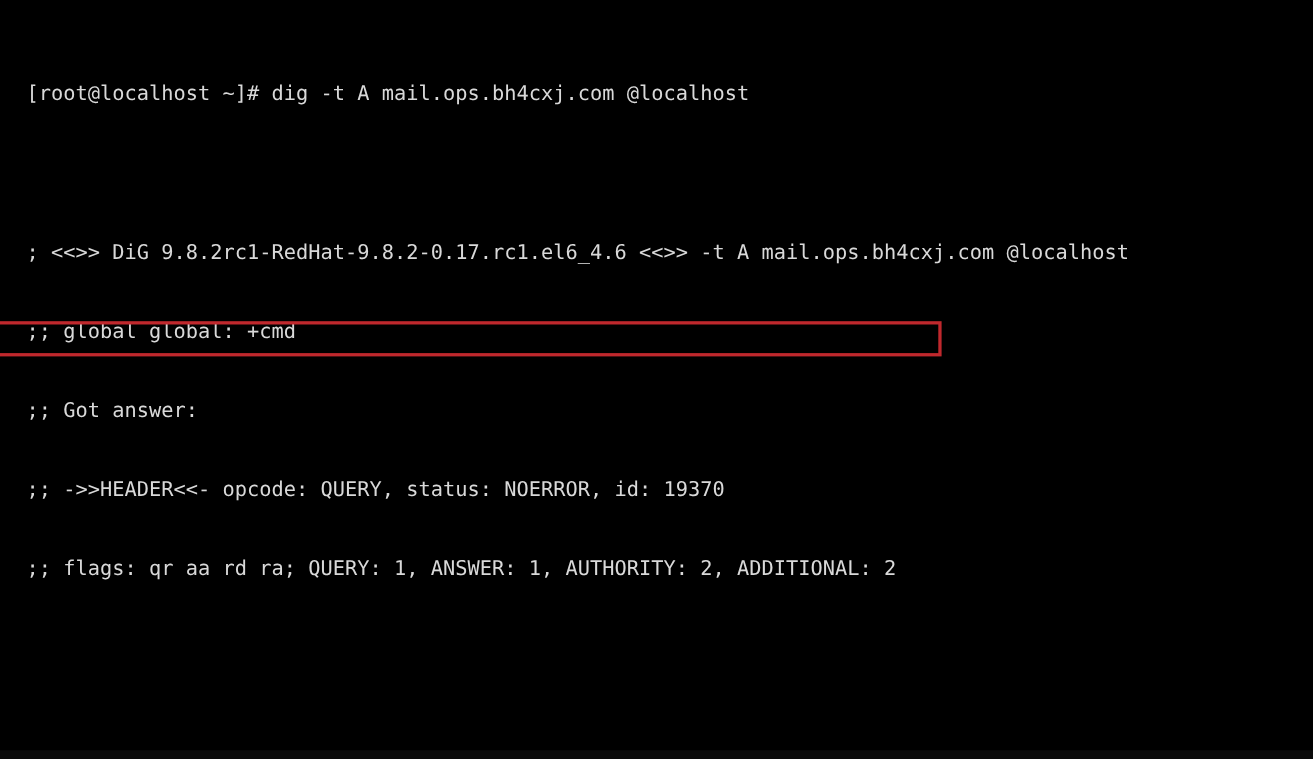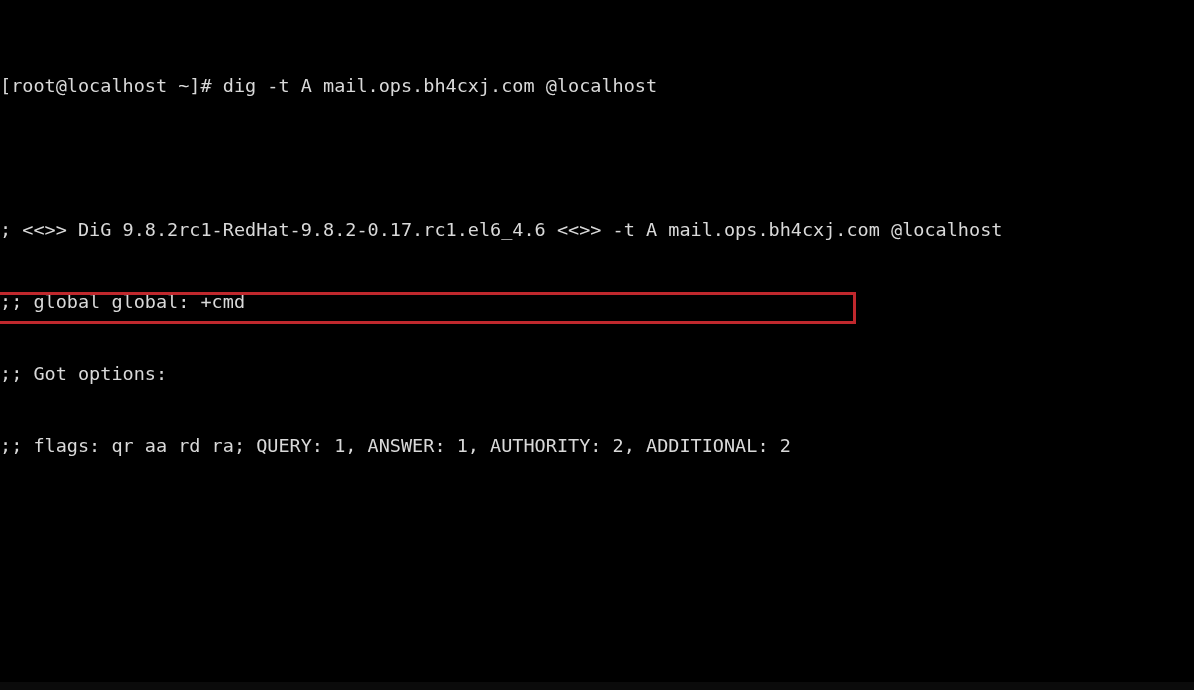--- a/index.html
+++ b/index.html
@@ -26,20 +26,21 @@
     left: 0;
     top: 2px;
     width: 1194px;
     white-space: pre;
   }
   .line {
     height: 24px;
     white-space: pre;
     display: block;
     font-variant-ligatures: none;
+    padding-left: 24px;
   }
   .line.blank {
     color: transparent;
   }
   
   #answer-highlight {
     position: absolute;
     box-sizing: border-box;
     left: -3px;
     top: 292px;
@@ -63,21 +64,22 @@
 <body>
 
 <div id="terminal" style="background: rgb(0, 0, 0); color: rgb(217, 217, 217);">
 
   <div id="screen">
 
     <span class="line">[root@localhost ~]# dig -t A mail.ops.bh4cxj.com @localhost</span>
     <span class="line blank"> </span>
     <span class="line">; &lt;&lt;&gt;&gt; DiG 9.8.2rc1-RedHat-9.8.2-0.17.rc1.el6_4.6 &lt;&lt;&gt;&gt; -t A mail.ops.bh4cxj.com @localhost</span>
     <span class="line">;; global global: +cmd</span>
-    <span class="line">;; Got options:</span>
+    <span class="line">;; Got answer:</span>
+    <span class="line">;; -&gt;&gt;HEADER&lt;&lt;- opcode: QUERY, status: NOERROR, id: 19370</span>
     <span class="line">;; flags: qr aa rd ra; QUERY: 1, ANSWER: 1, AUTHORITY: 2, ADDITIONAL: 2</span>
     <span class="line blank"> </span>
     
     
     
     
     
     
     
     

